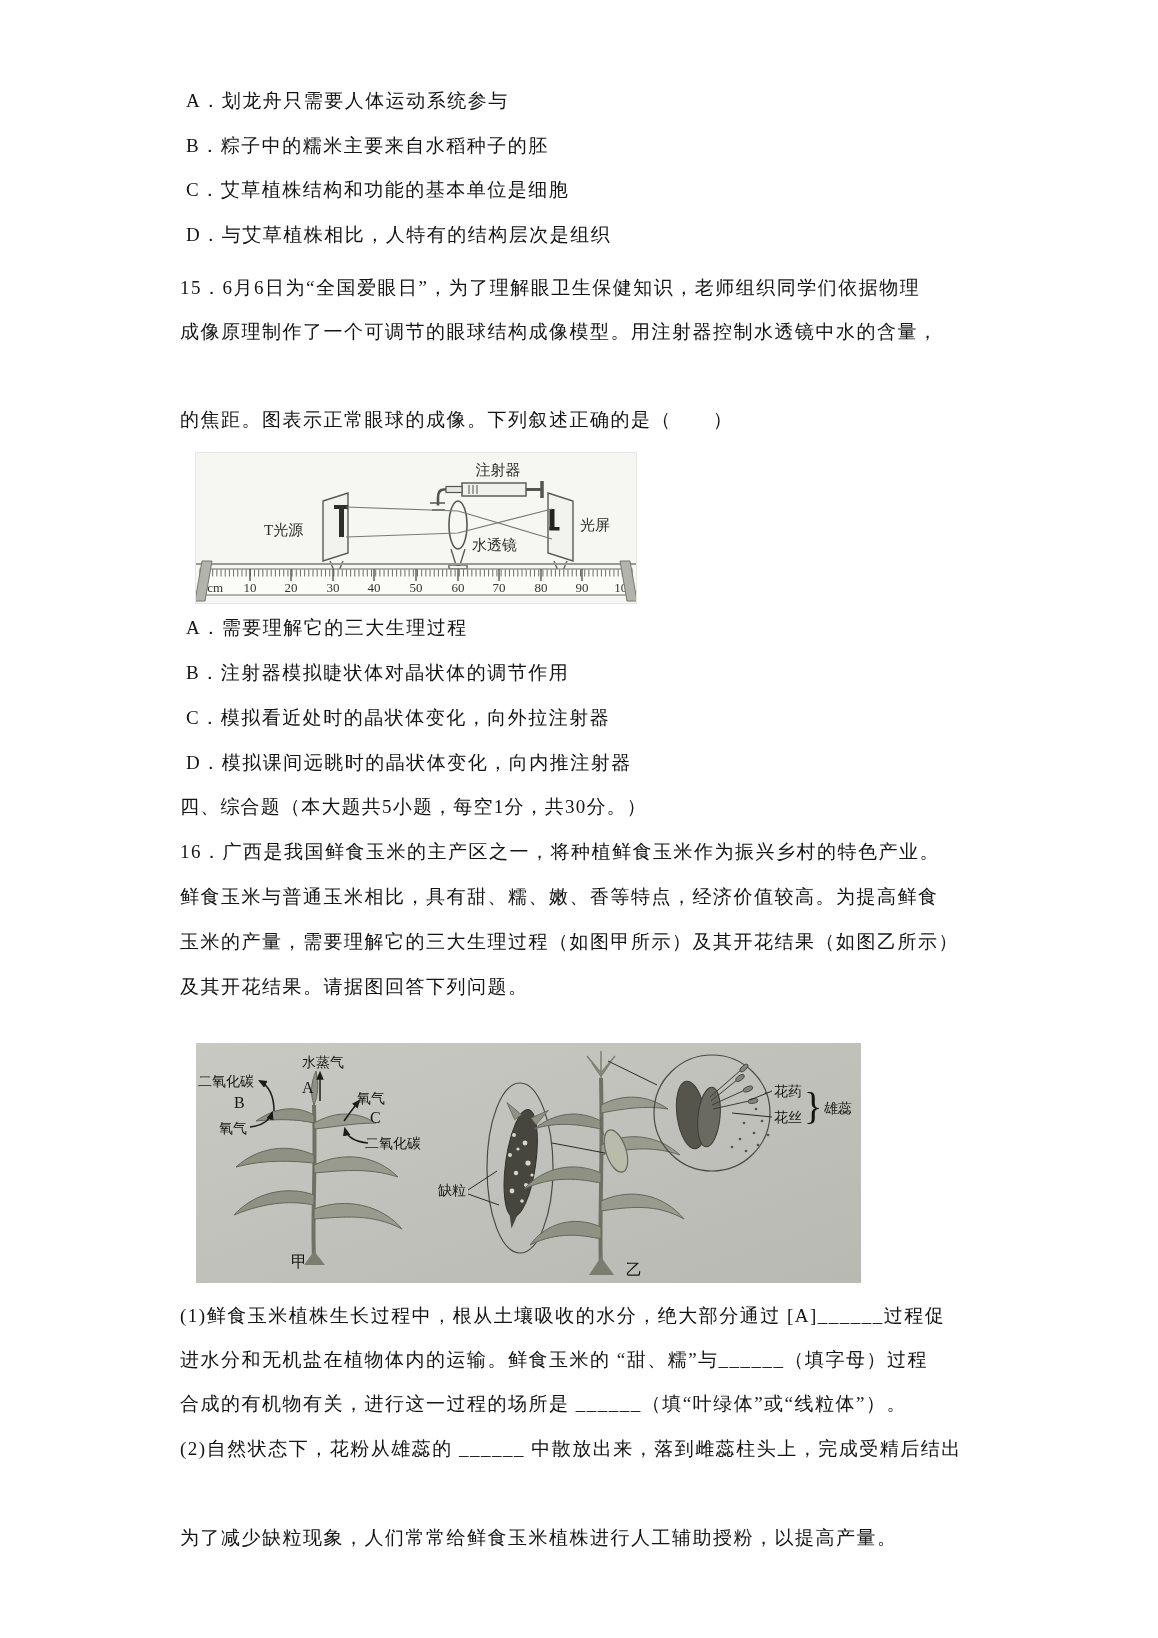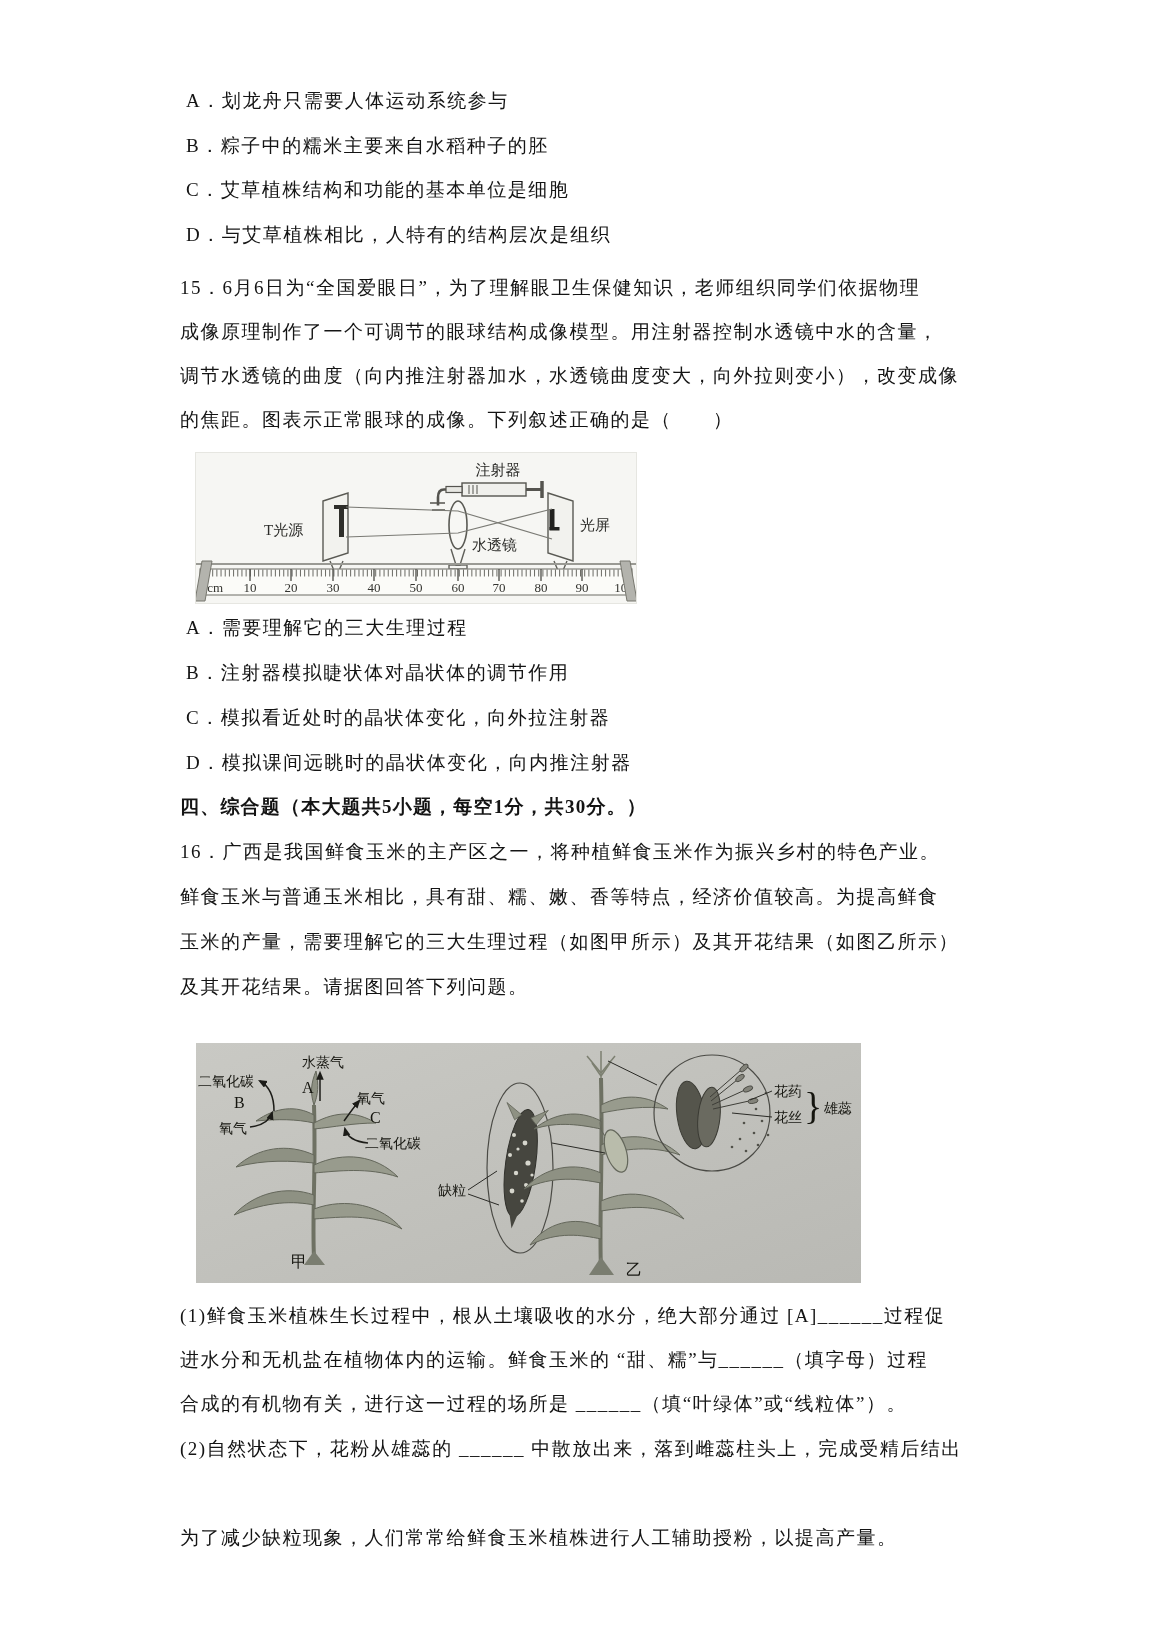--- a/index.html
+++ b/index.html
@@ -1,41 +1,40 @@
 <!DOCTYPE html>
 <html><head>
 <meta charset="utf-8">
 <style>
   html,body{margin:0;padding:0;background:#ffffff;}
   .page{position:relative;width:1146px;height:1638px;background:#ffffff;overflow:hidden;
         font-family:"Liberation Serif","DejaVu Serif",serif;color:#141414;padding-left:48px;}
   .line{position:absolute;left:180px;white-space:nowrap;font-size:19px;letter-spacing:1.5px;line-height:22px;}
   .opt{left:186px;}
-  .hdr{font-weight:bold;letter-spacing:1.2px;}
+  .hdr{font-weight:normal;letter-spacing:1.2px;}
   .bench{position:absolute;left:195px;top:452px;background:#f6f6f3;border:1px solid #e6e6e1;}
   .cornfig{position:absolute;left:196px;top:1043px;}
   svg text{font-family:"Liberation Serif","DejaVu Serif",serif;fill:#15150f;}
   .benchlabel{font-size:15px;fill:#2b2b28;}
   .rulernum{font-size:13px;fill:#33332f;}
   .figlabel{font-size:14px;}
   .figletter{font-size:16px;}
 </style>
 </head>
 <body>
 
 <div class="page">
 
   <div class="line opt" style="top:90px">A．划龙舟只需要人体运动系统参与</div>
   <div class="line opt" style="top:135px">B．粽子中的糯米主要来自水稻种子的胚</div>
   <div class="line opt" style="top:179px">C．艾草植株结构和功能的基本单位是细胞</div>
   <div class="line opt" style="top:224px">D．与艾草植株相比，人特有的结构层次是组织</div>
 
   <div class="line" style="top:277px">15．6月6日为“全国爱眼日”，为了理解眼卫生保健知识，老师组织同学们依据物理</div>
   <div class="line" style="top:321px">成像原理制作了一个可调节的眼球结构成像模型。用注射器控制水透镜中水的含量，</div>
-  <div class="line" style="top:365px">调节水透镜的曲度（向内推注射器加水，水透镜曲度变大，向外拉则变小），改变成像</div>
   <div class="line" style="top:409px">的焦距。图表示正常眼球的成像。下列叙述正确的是（　　）</div>
 
   <svg class="bench" width="440" height="150" viewBox="0 0 440 150">
     <defs>
       <marker id="arw" orient="auto" markerWidth="8" markerHeight="8" refX="5" refY="2.5">
         <path d="M0,0L6,2.5L0,5Z" fill="#222"></path>
       </marker>
     </defs>
 
     <g>

